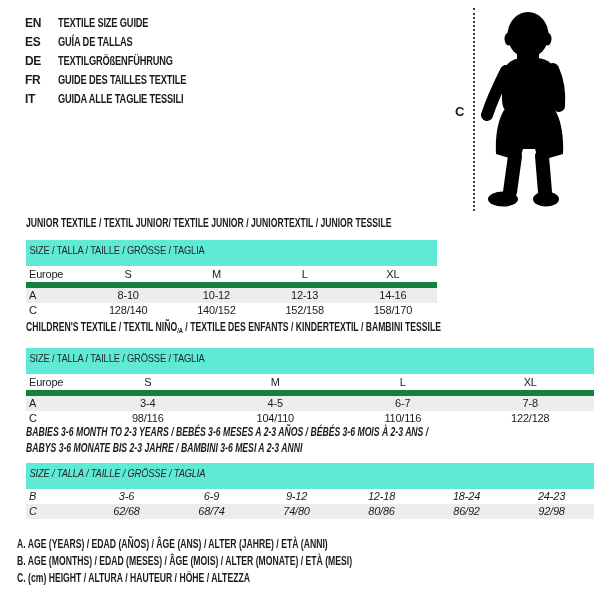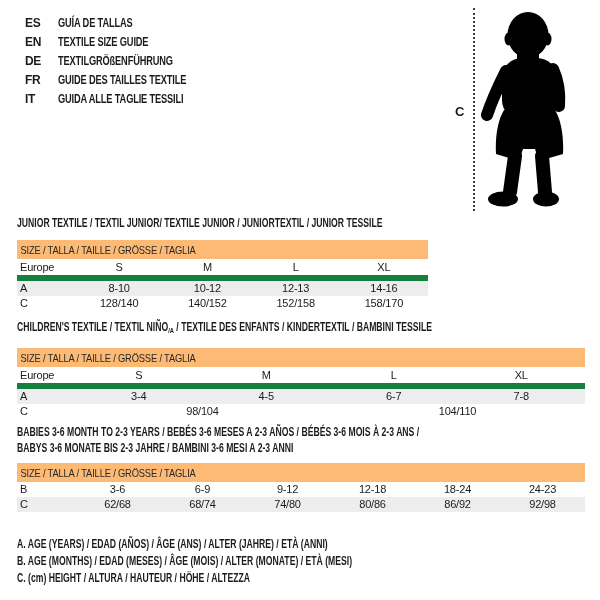--- a/index.html
+++ b/index.html
@@ -16,31 +16,31 @@
     display:inline-block;font-weight:bold;font-size:12.5px;letter-spacing:-0.2px;
     white-space:nowrap;transform:scaleX(0.74);transform-origin:0 50%;
   }
 
   
   .measure-line{position:absolute;left:473px;top:8px;height:203px;width:0;border-left:2px dotted #3c3c3c;}
   .measure-label{position:absolute;left:455px;top:104px;font-weight:bold;font-size:13px;}
   .figure-svg{position:absolute;left:480px;top:8px;}
 
   
-  .size-table{position:absolute;left:17px;}
+  .size-table{position:absolute;left:26px;}
   .t1{top:217px;width:411px;}
   .t2{top:321px;width:568px;}
-  .t3{top:424px;width:568px;}
+  .t3{top:424px;width:568px;font-style:italic;}
   .tbl-title{
     font-weight:bold;font-size:12px;line-height:12px;white-space:nowrap;
     transform:scaleX(0.72);transform-origin:0 0;
   }
   .t3 .tbl-title{line-height:16px;}
   .tsub{font-size:8px;vertical-align:-2px;}
-  .size-bar{margin-top:11px;height:19px;background:#fdba74;}
+  .size-bar{margin-top:11px;height:26px;background:#5eead4;}
   .t3 .size-bar{margin-top:7px;}
   .size-bar-text{
     display:inline-block;font-size:11px;line-height:15px;padding-left:4px;color:#272727;
     letter-spacing:-0.2px;white-space:nowrap;transform:scaleX(0.85);transform-origin:0 50%;
   }
   .trow{display:flex;height:15px;line-height:15px;font-size:11px;}
   .header-row{height:16px;line-height:16px;border-bottom:6px solid #15803d;}
   .trow.alt{background:#ededed;}
   .cell{flex:1;text-align:center;letter-spacing:-0.2px;}
   .cell.label{flex:0 0 55px;text-align:left;padding-left:3px;}
@@ -52,26 +52,26 @@
     transform:scaleX(0.72);transform-origin:0 0;
   }
 </style>
 </head>
 <body>
 
 <div class="screen">
 
   <div class="lang-block">
     <div class="lang-row">
+      <span class="lang-code">EN</span>
+      <span class="lang-title">TEXTILE SIZE GUIDE</span>
+    </div>
+    <div class="lang-row">
       <span class="lang-code">ES</span>
       <span class="lang-title">GUÍA DE TALLAS</span>
-    </div>
-    <div class="lang-row">
-      <span class="lang-code">EN</span>
-      <span class="lang-title">TEXTILE SIZE GUIDE</span>
     </div>
     <div class="lang-row">
       <span class="lang-code">DE</span>
       <span class="lang-title">TEXTILGRÖßENFÜHRUNG</span>
     </div>
     <div class="lang-row">
       <span class="lang-code">FR</span>
       <span class="lang-title">GUIDE DES TAILLES TEXTILE</span>
     </div>
     <div class="lang-row">
@@ -147,22 +147,24 @@
     </div>
     <div class="trow alt">
       <span class="cell label">A</span>
       <span class="cell">3-4</span>
       <span class="cell">4-5</span>
       <span class="cell">6-7</span>
       <span class="cell">7-8</span>
     </div>
     <div class="trow">
       <span class="cell label">C</span>
-      <span class="cell">98/104</span>
+      <span class="cell">98/116</span>
       <span class="cell">104/110</span>
+      <span class="cell">110/116</span>
+      <span class="cell">122/128</span>
     </div>
   </div>
 
   <div class="size-table t3">
     <div class="tbl-title">BABIES 3-6 MONTH TO 2-3 YEARS / BEBÉS 3-6 MESES A 2-3 AÑOS / BÉBÉS 3-6 MOIS À 2-3 ANS /</div>
     <div class="tbl-title">BABYS 3-6 MONATE BIS 2-3 JAHRE / BAMBINI 3-6 MESI A 2-3 ANNI</div>
     <div class="size-bar">
       <span class="size-bar-text">SIZE / TALLA / TAILLE / GRÖSSE / TAGLIA</span>
     </div>
     <div class="trow">

